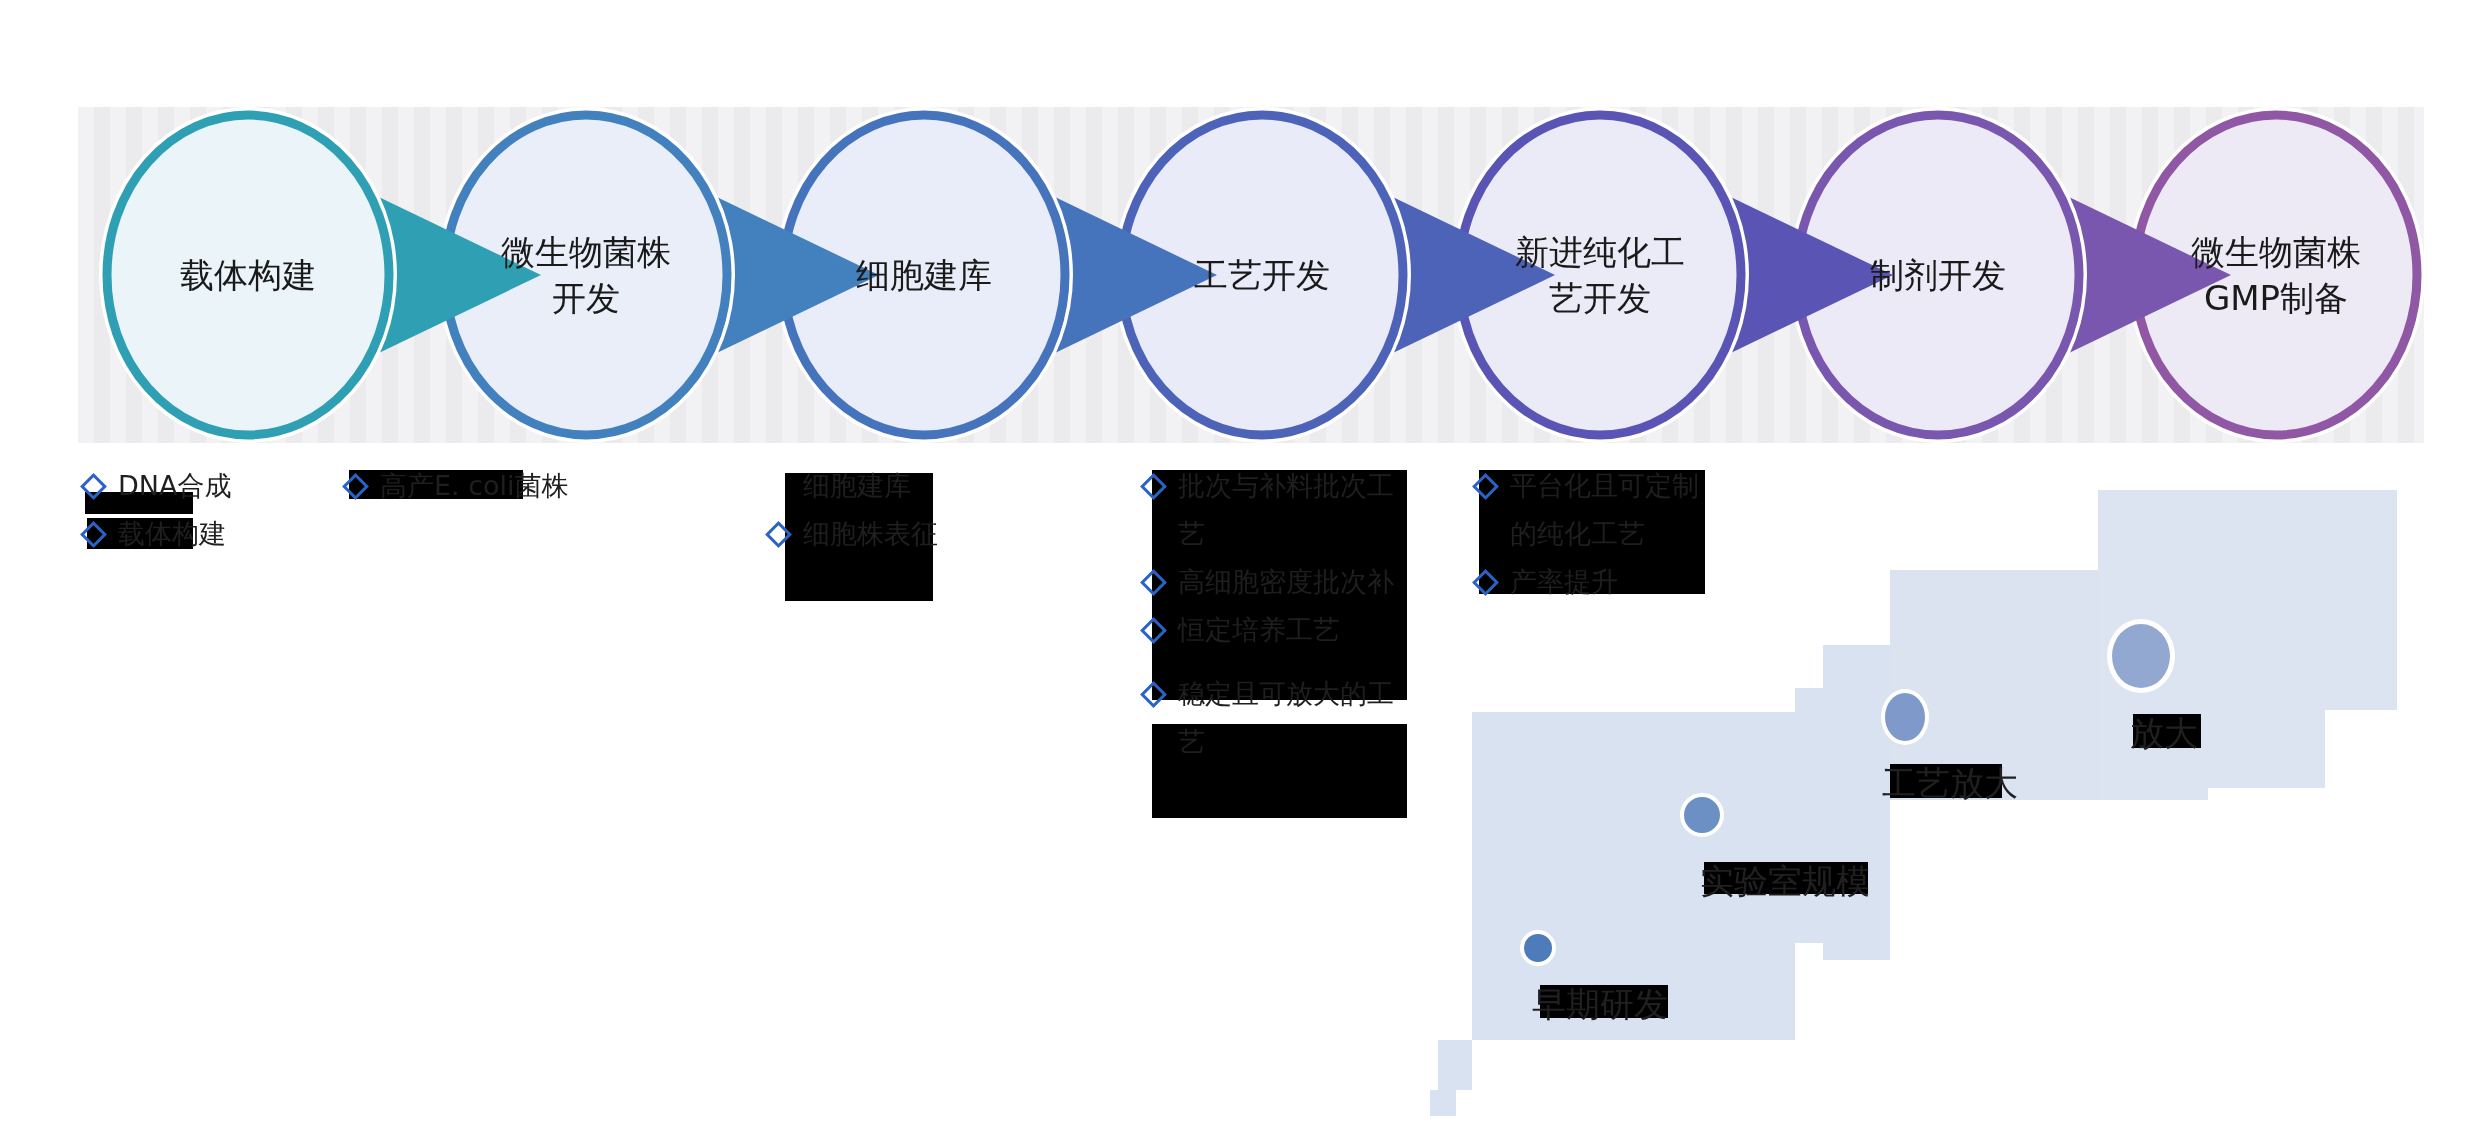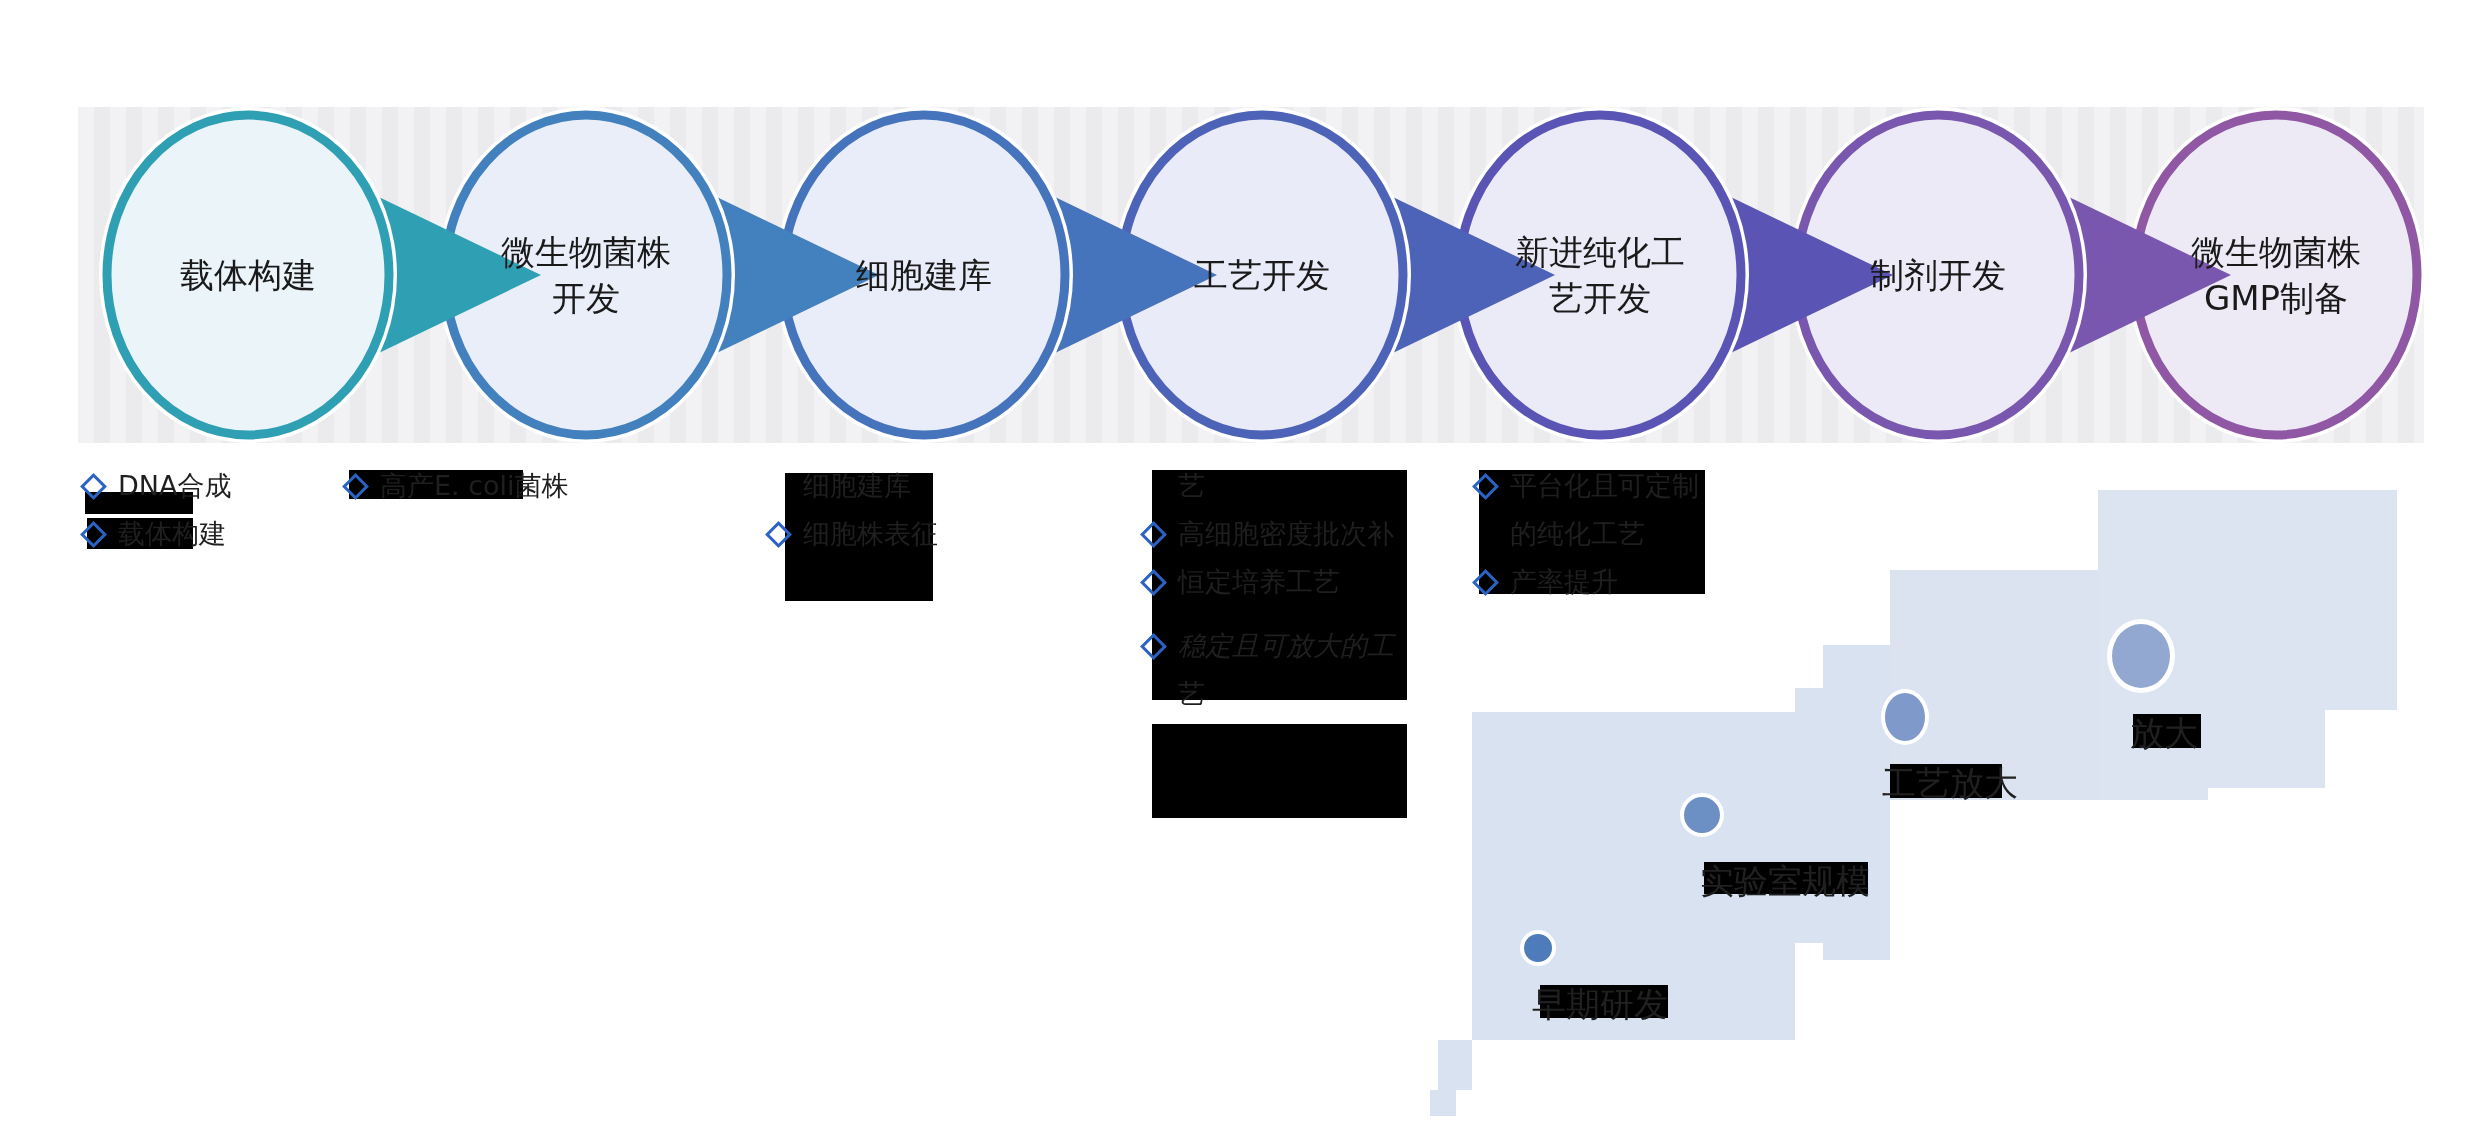--- a/index.html
+++ b/index.html
@@ -19,21 +19,21 @@
     display:flex;align-items:center;justify-content:center;text-align:center;
     font-size:34px;line-height:46px;color:#1a1a1a;white-space:pre-line;
     z-index:2;font-weight:500;
   }
   
   .bcol{position:absolute;top:462px;z-index:3;}
   .box{position:absolute;background:#000;z-index:1;}
   .brow{position:relative;z-index:2;height:48px;display:flex;align-items:center;
         font-size:27px;color:#1f1f1f;white-space:nowrap;}
   .brow.cont{padding-left:34px;}
-  .brow.mt{margin-top:16px;font-style:italic;}
+  .brow.mt{margin-top:16px;}
   .dia{display:inline-block;width:13px;height:13px;border:3px solid #2b63c4;
        transform:rotate(45deg);margin-right:15px;flex-shrink:0;background:transparent;}
   
   .step{position:absolute;z-index:1;}
   .dot{position:absolute;border-radius:50%;border:4px solid #ffffff;z-index:2;}
   .mbox{position:absolute;background:#000;z-index:2;}
   .mtext{position:absolute;z-index:3;font-size:34px;color:#202020;white-space:nowrap;}
 </style>
 </head>
 <body>
@@ -109,20 +109,24 @@
     </div>
   <div class="brow">
       <span class="dia"></span>
       <span>细胞株表征</span>
     </div>
 </div>
 
 <div class="bcol" style="left:1144px">
   <div class="box" style="left:8px;top:8px;width:255px;height:230px"></div>
   <div class="box" style="left:8px;top:262px;width:255px;height:94px"></div>
+  <div class="brow">
+      <span class="dia"></span>
+      <span>批次与补料批次工</span>
+    </div>
   <div class="brow cont">
       <span>艺</span>
     </div>
   <div class="brow">
       <span class="dia"></span>
       <span>高细胞密度批次补</span>
     </div>
   <div class="brow">
       <span class="dia"></span>
       <span>恒定培养工艺</span>

